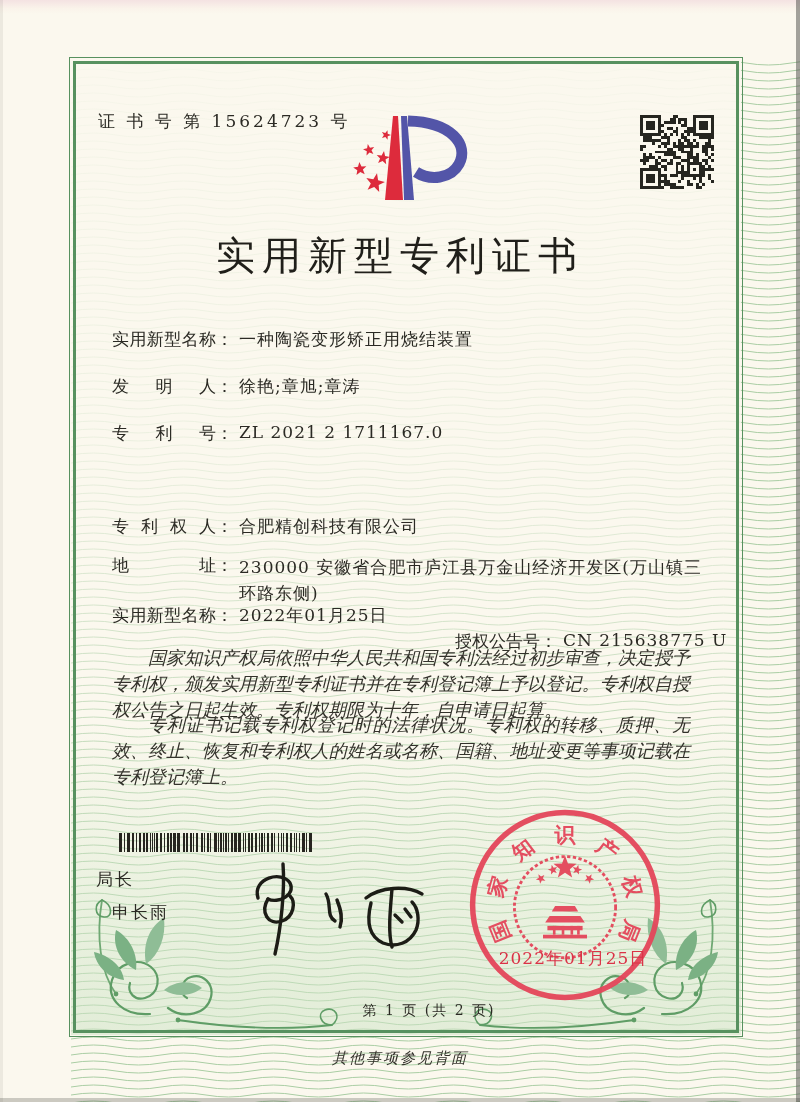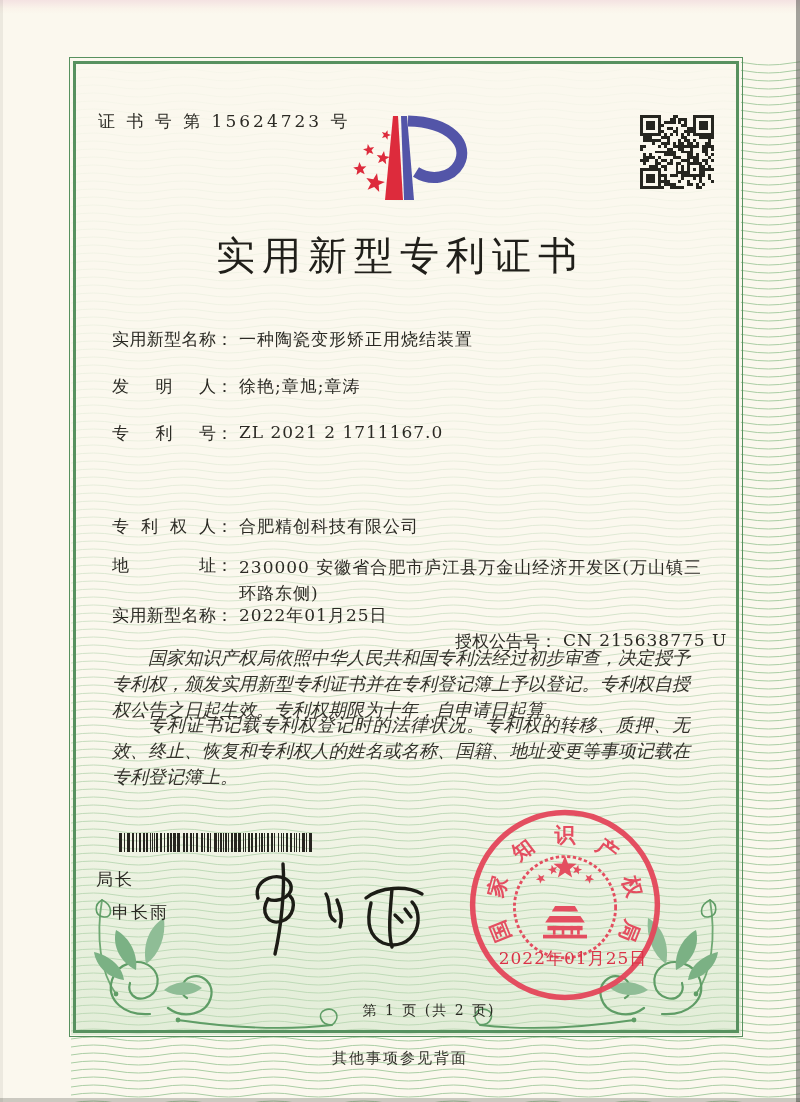--- a/index.html
+++ b/index.html
@@ -55,21 +55,21 @@
   .director-label{position:absolute;left:96px;top:868px;font-size:17px;letter-spacing:2px;}
   .director-name{position:absolute;left:112px;top:901px;font-size:17px;letter-spacing:2px;}
   .signature{position:absolute;left:238px;top:858px;width:205px;height:102px;}
 
   .seal{position:absolute;left:466px;top:806px;width:198px;height:198px;opacity:.95;}
   .seal-date{position:absolute;left:483px;top:947px;width:180px;text-align:center;
     font-size:17px;color:#da3347;letter-spacing:1px;font-weight:500;}
 
   .page-footer{position:absolute;left:0;top:1002px;width:100%;text-align:center;font-size:14px;letter-spacing:2px;padding-left:29px;}
   .back-note{position:absolute;left:0;top:1049px;width:100%;text-align:center;
-    font-size:15px;letter-spacing:2px;color:#33322b;}
+    font-size:15px;font-style:italic;letter-spacing:2px;color:#33322b;}
 
   .flourish{position:absolute;width:272px;height:142px;z-index:4;pointer-events:none;}
   .flourish.bl{left:72px;bottom:66px;}
   .flourish.br{right:60px;bottom:66px;}
 </style>
 </head>
 <body>
 
 <div class="paper">
 

